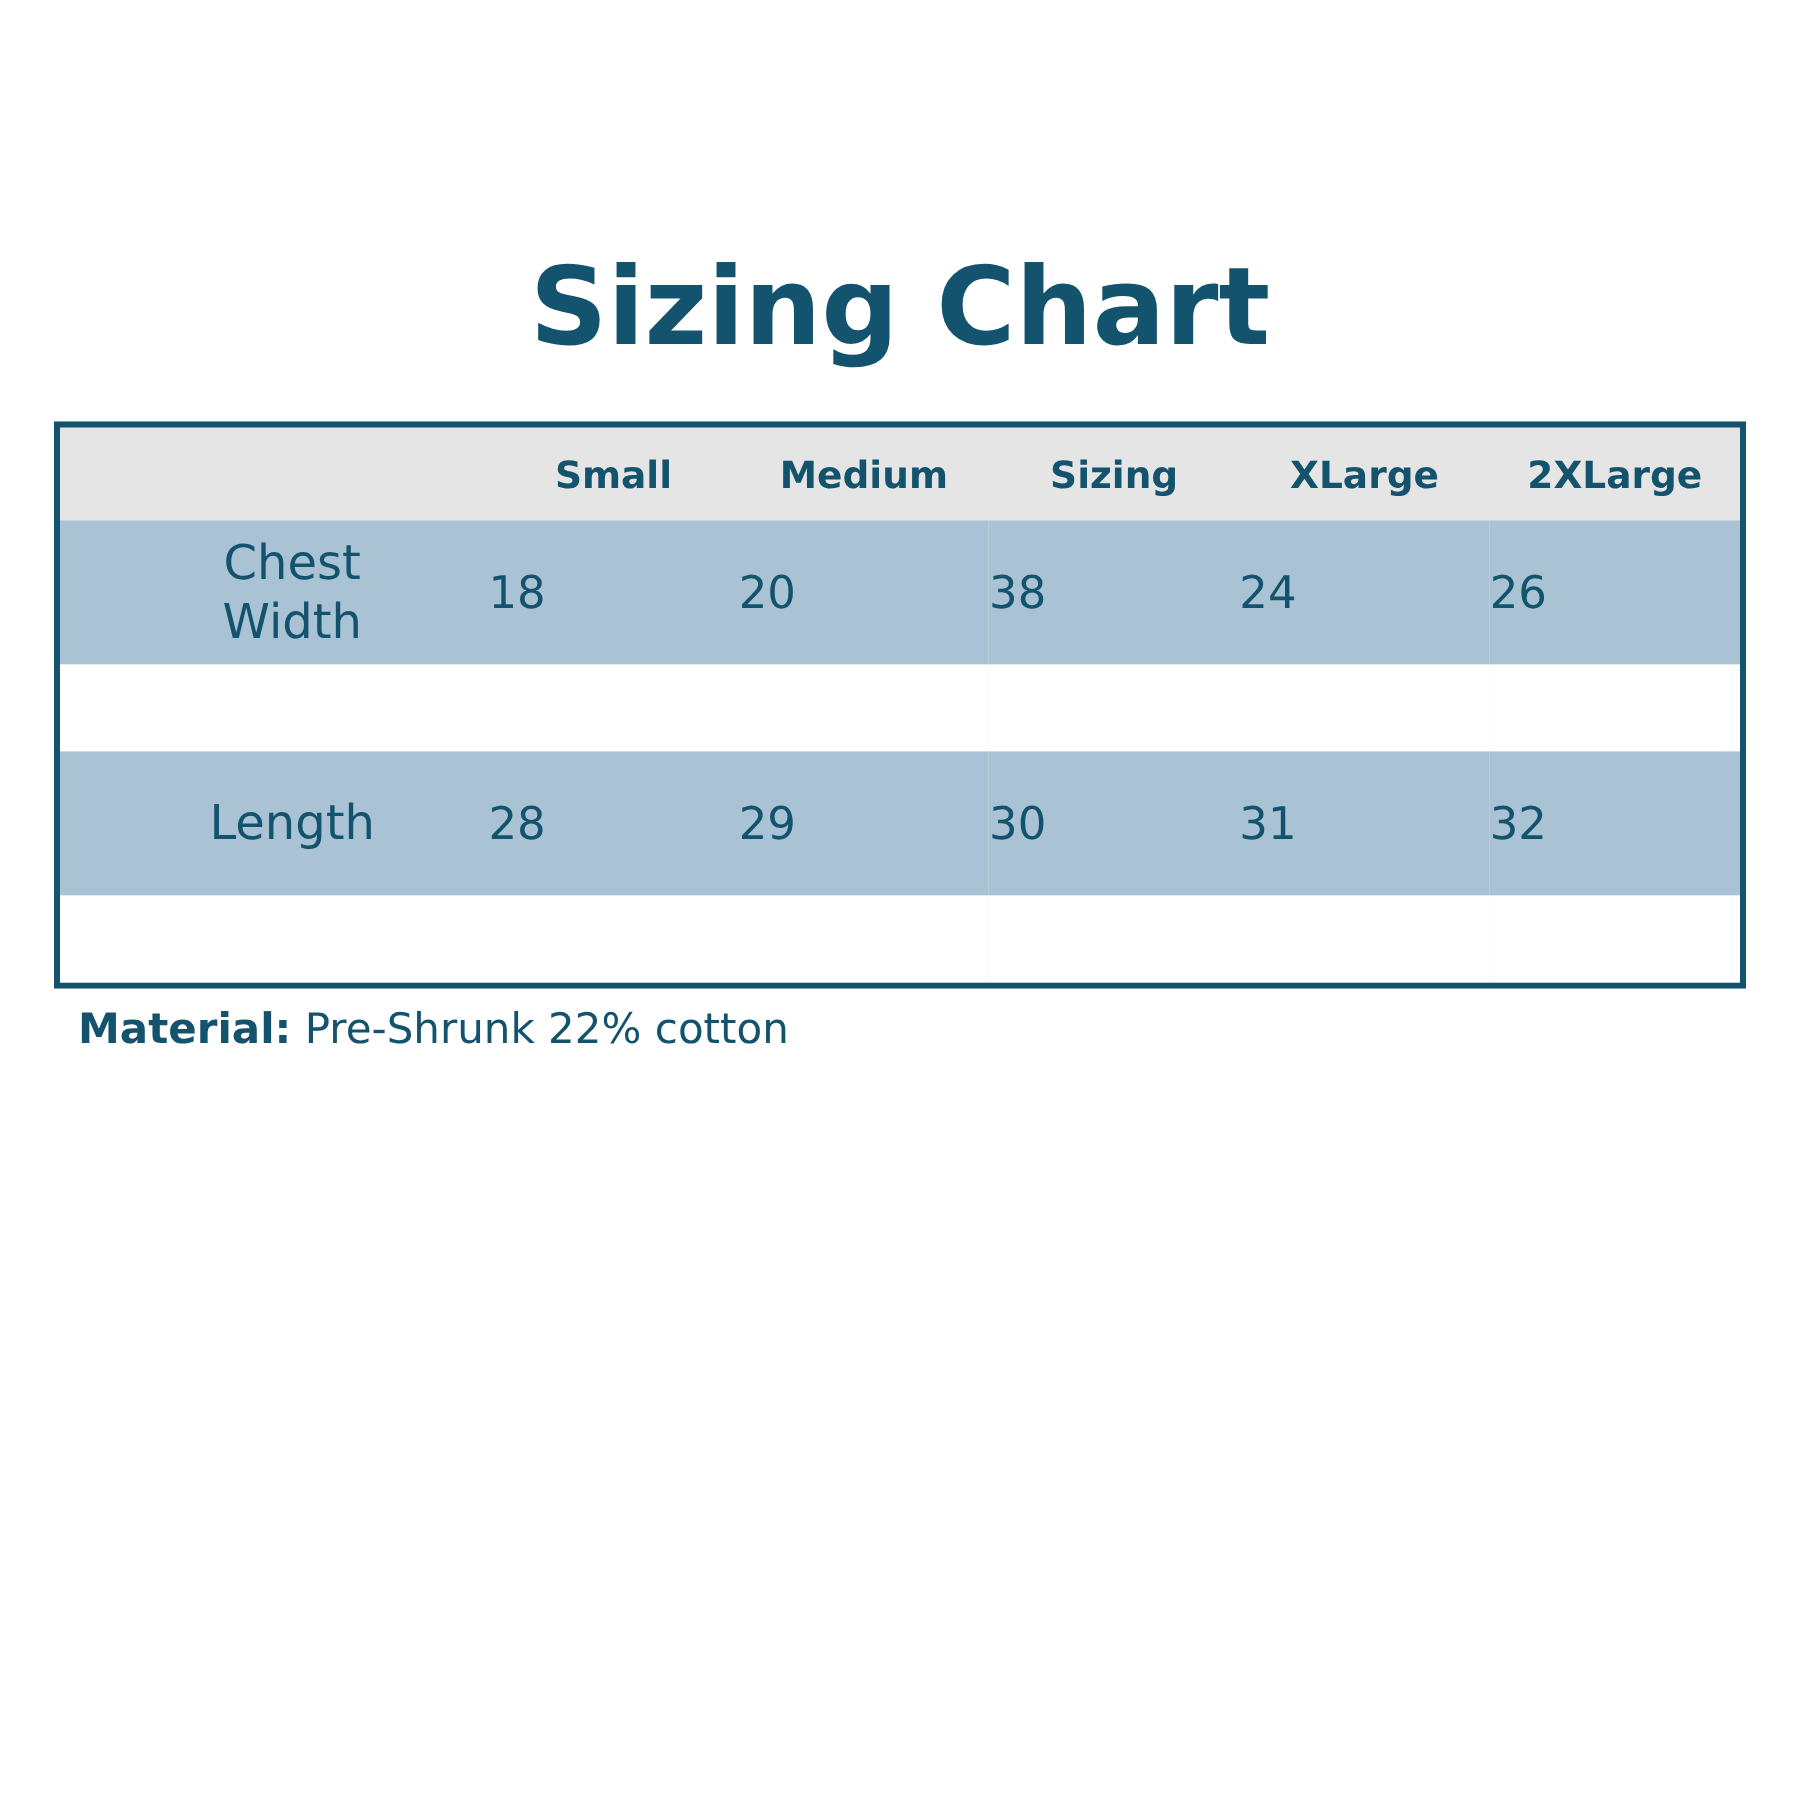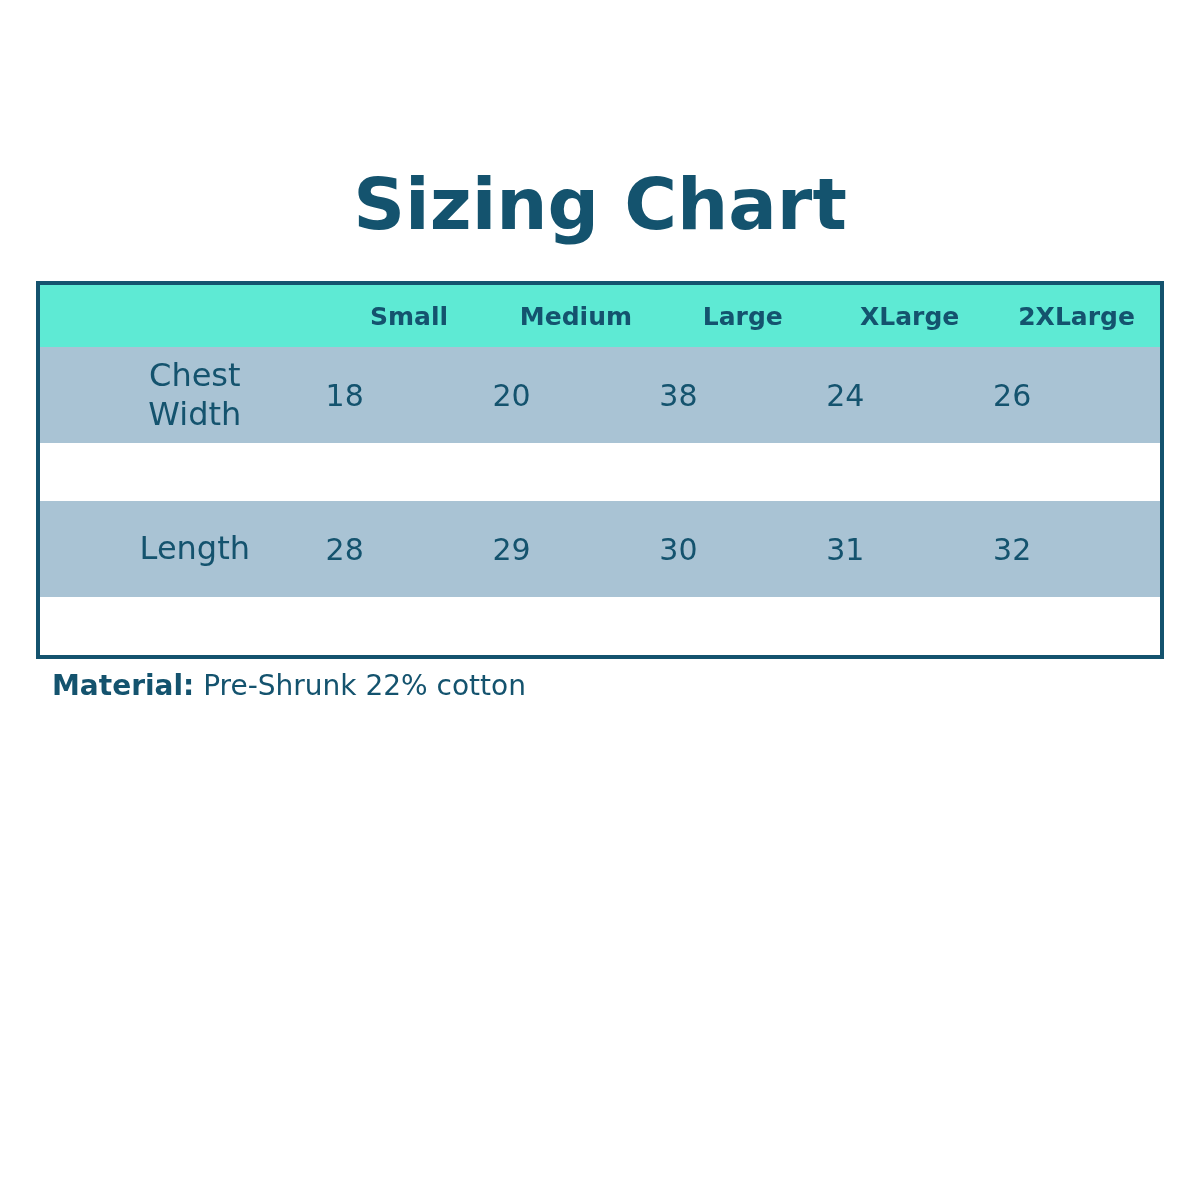--- a/index.html
+++ b/index.html
@@ -32,21 +32,21 @@
     letter-spacing: 0px;
     line-height: 1.0;
   }
   .table-wrap {
     position: absolute;
     top: 281px;
     left: 36px;
     width: 1128px;
     border: 4px solid #14536e;
     box-sizing: border-box;
-    background: #5eead4;
+    background: #e5e5e5;
   }
   table.sizing {
     width: 100%;
     border-collapse: collapse;
     table-layout: fixed;
   }
   table.sizing th, table.sizing td {
     padding: 0;
     margin: 0;
     border: none;
@@ -120,21 +120,21 @@
         <col class="col-size">
         <col class="col-size">
         <col class="col-size">
         <col class="col-size">
       </colgroup>
       <thead>
         <tr class="head-row">
           <th class="label-head"></th>
           <th>Small</th>
           <th>Medium</th>
-          <th>Large</th>
+          <th>Sizing</th>
           <th>XLarge</th>
           <th>2XLarge</th>
         </tr>
       </thead>
       <tbody>
         <tr class="band-row">
           <td class="row-label">
             <span class="lbl-line">Chest</span>
             <span class="lbl-line">Width</span>
           </td>

